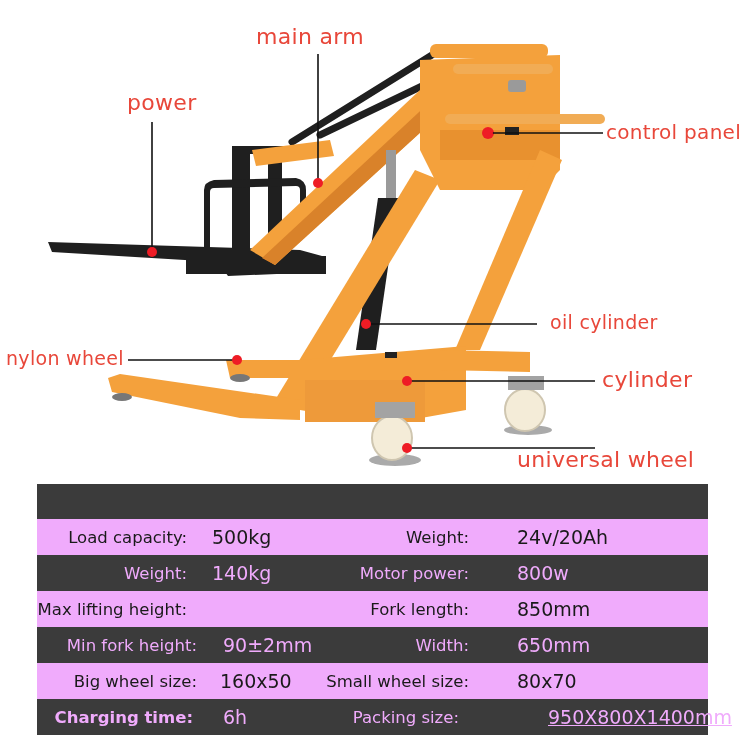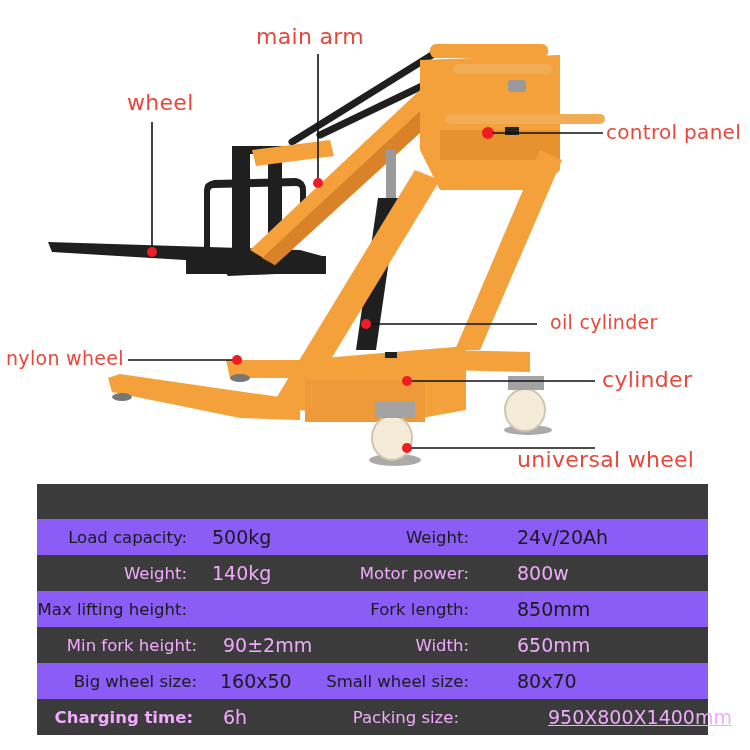--- a/index.html
+++ b/index.html
@@ -18,21 +18,21 @@
       line-height: 1;
     }
 
     .specs { position: absolute; left: 37px; top: 484px; width: 671px; }
     .spec-row {
       position: relative;
       height: 36px;
       width: 671px;
     }
     .spec-row.dark { background: #3b3b3b; color: #f0abfc; }
-    .spec-row.light { background: #8b5cf6; color: #1a1a1a; }
+    .spec-row.light { background: #f0abfc; color: #1a1a1a; }
     .spec-row.header { height: 35px; }
     .cell { position: absolute; top: 0; height: 100%; display: flex; align-items: center; white-space: nowrap; }
     .lab1 { left: 0; width: 150px; justify-content: flex-end; font-size: 16.5px; }
     .val1 { left: 175px; font-size: 19px; }
     .lab2 { left: 280px; width: 152px; justify-content: flex-end; font-size: 16.5px; }
     .val2 { left: 480px; font-size: 19px; }
   </style>
 </head>
 <body>
 
@@ -111,21 +111,21 @@
       <circle cx="152" cy="252" r="5"></circle>
       <circle cx="488" cy="133" r="5"></circle>
       <circle cx="366" cy="324" r="5"></circle>
       <circle cx="237" cy="360" r="5"></circle>
       <circle cx="407" cy="381" r="5"></circle>
       <circle cx="407" cy="448" r="5"></circle>
     </g>
   </svg>
 
   <div class="callout" style="left:256px;top:26px;">main arm</div>
-  <div class="callout" style="left:127px;top:92px;">wheel</div>
+  <div class="callout" style="left:127px;top:92px;">power</div>
   <div class="callout" style="left:606px;top:122px;font-size:20px;">control panel</div>
   <div class="callout" style="left:550px;top:313px;font-size:19px;">oil cylinder</div>
   <div class="callout" style="left:6px;top:349px;font-size:19px;">nylon wheel</div>
   <div class="callout" style="left:602px;top:369px;">cylinder</div>
   <div class="callout" style="left:517px;top:449px;text-align:right;">universal wheel</div>
 </div>
 
 <div class="specs">
   <div class="spec-row dark header">
     <span class="cell lab1"></span>

